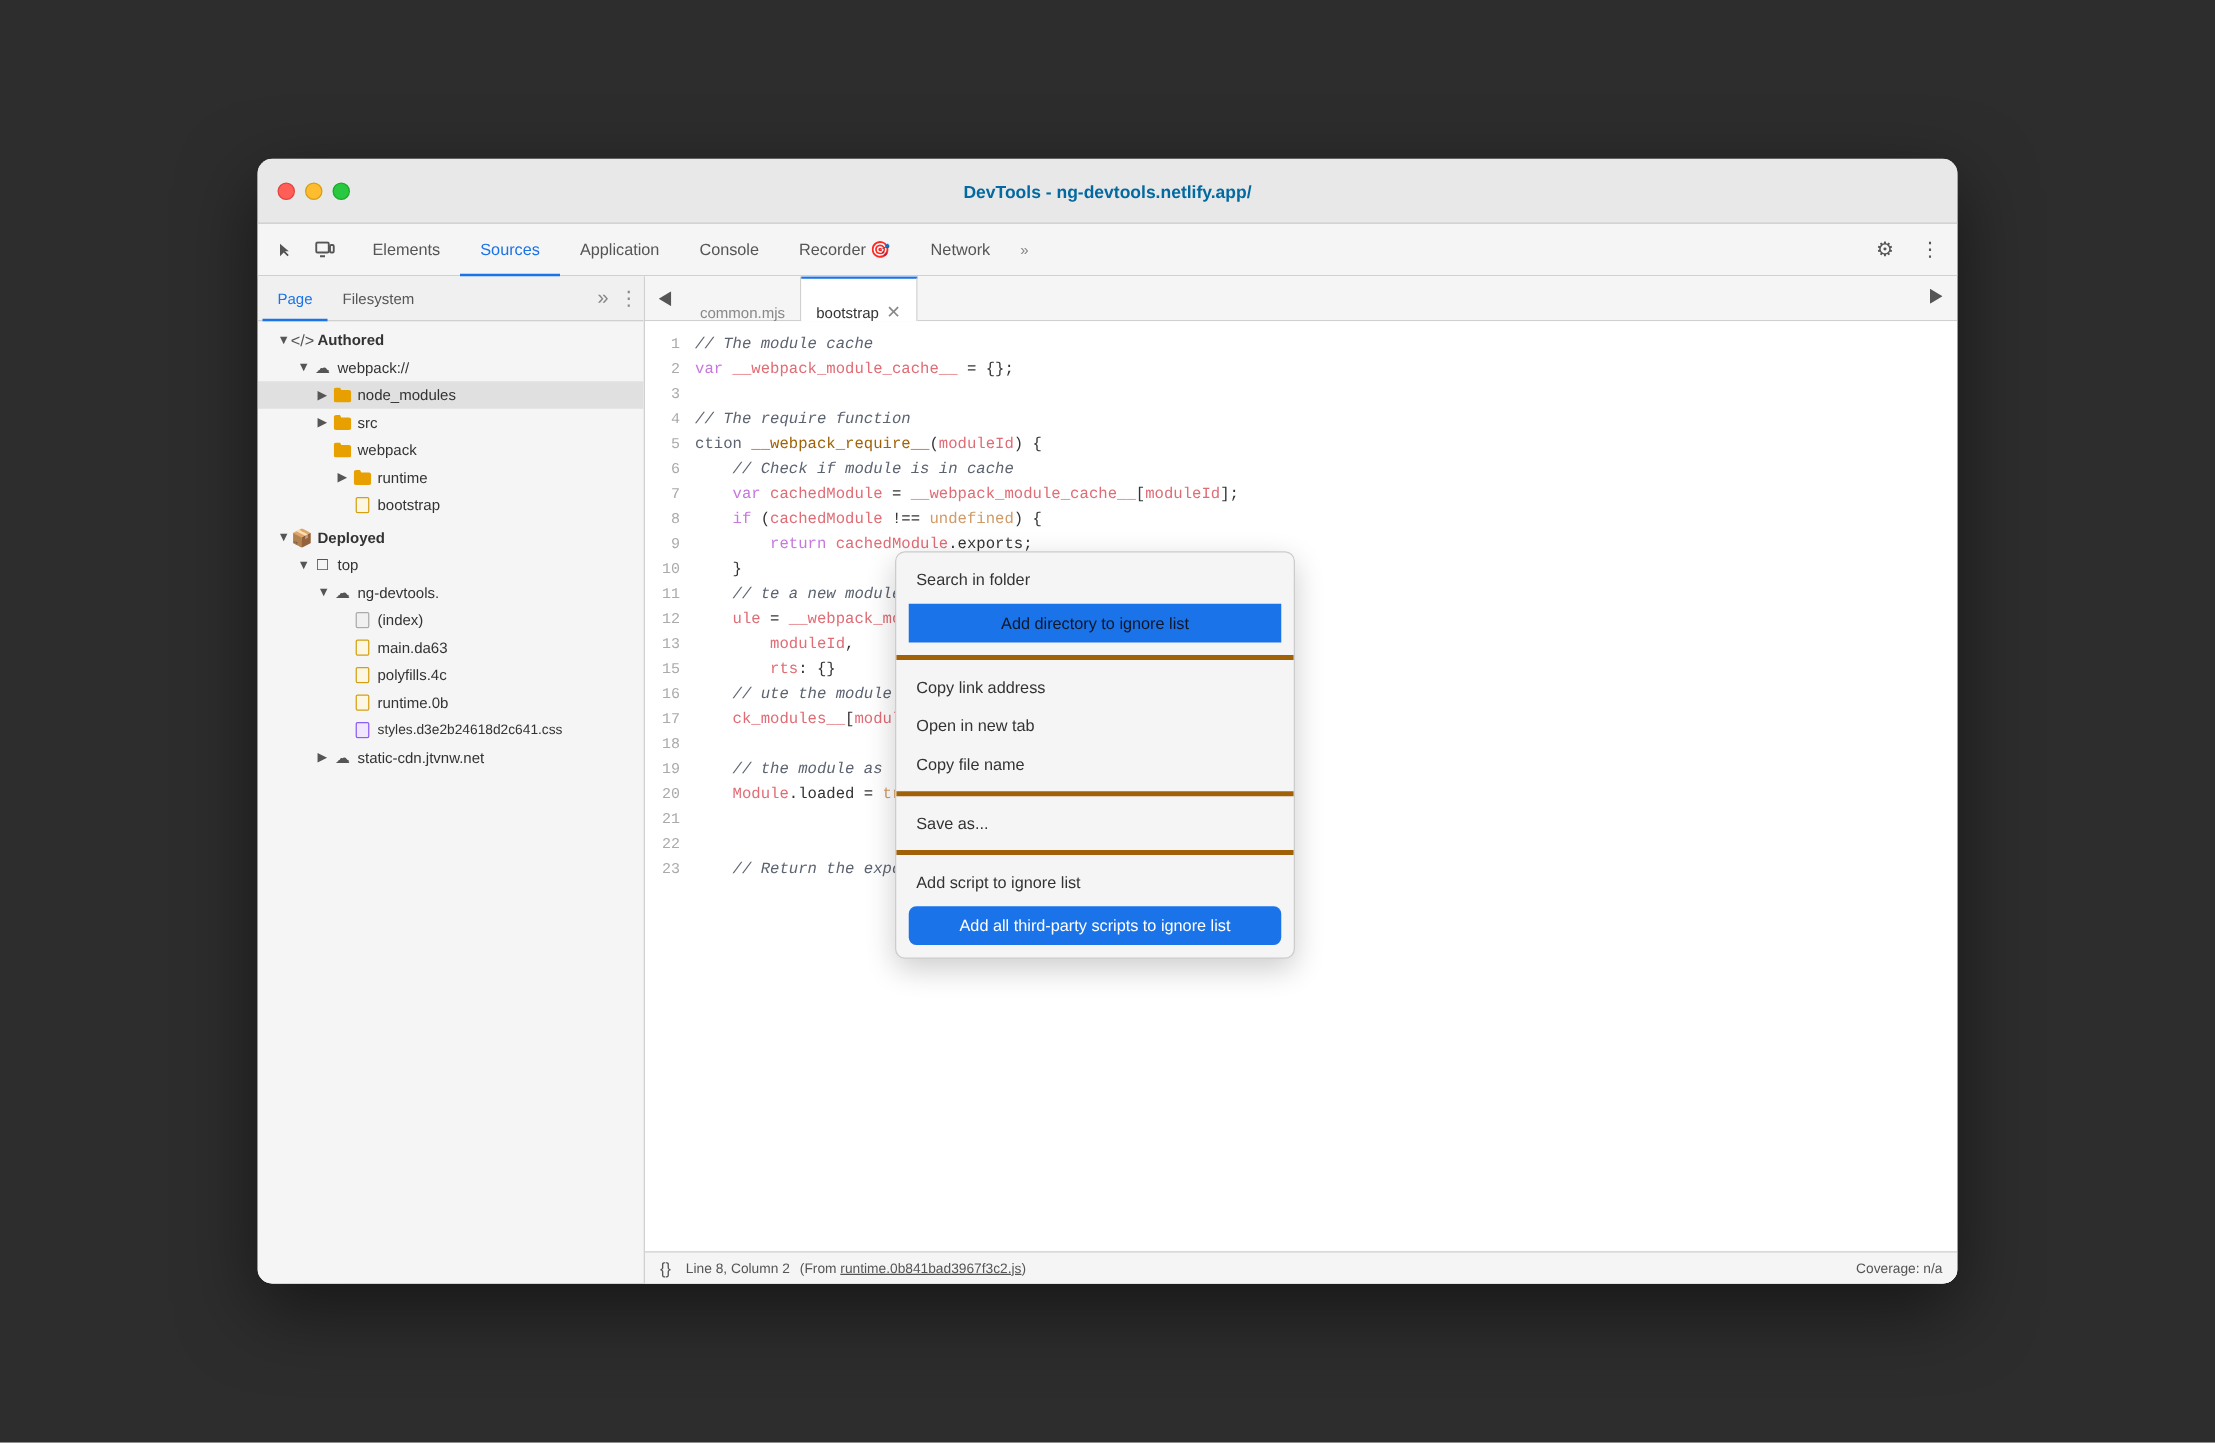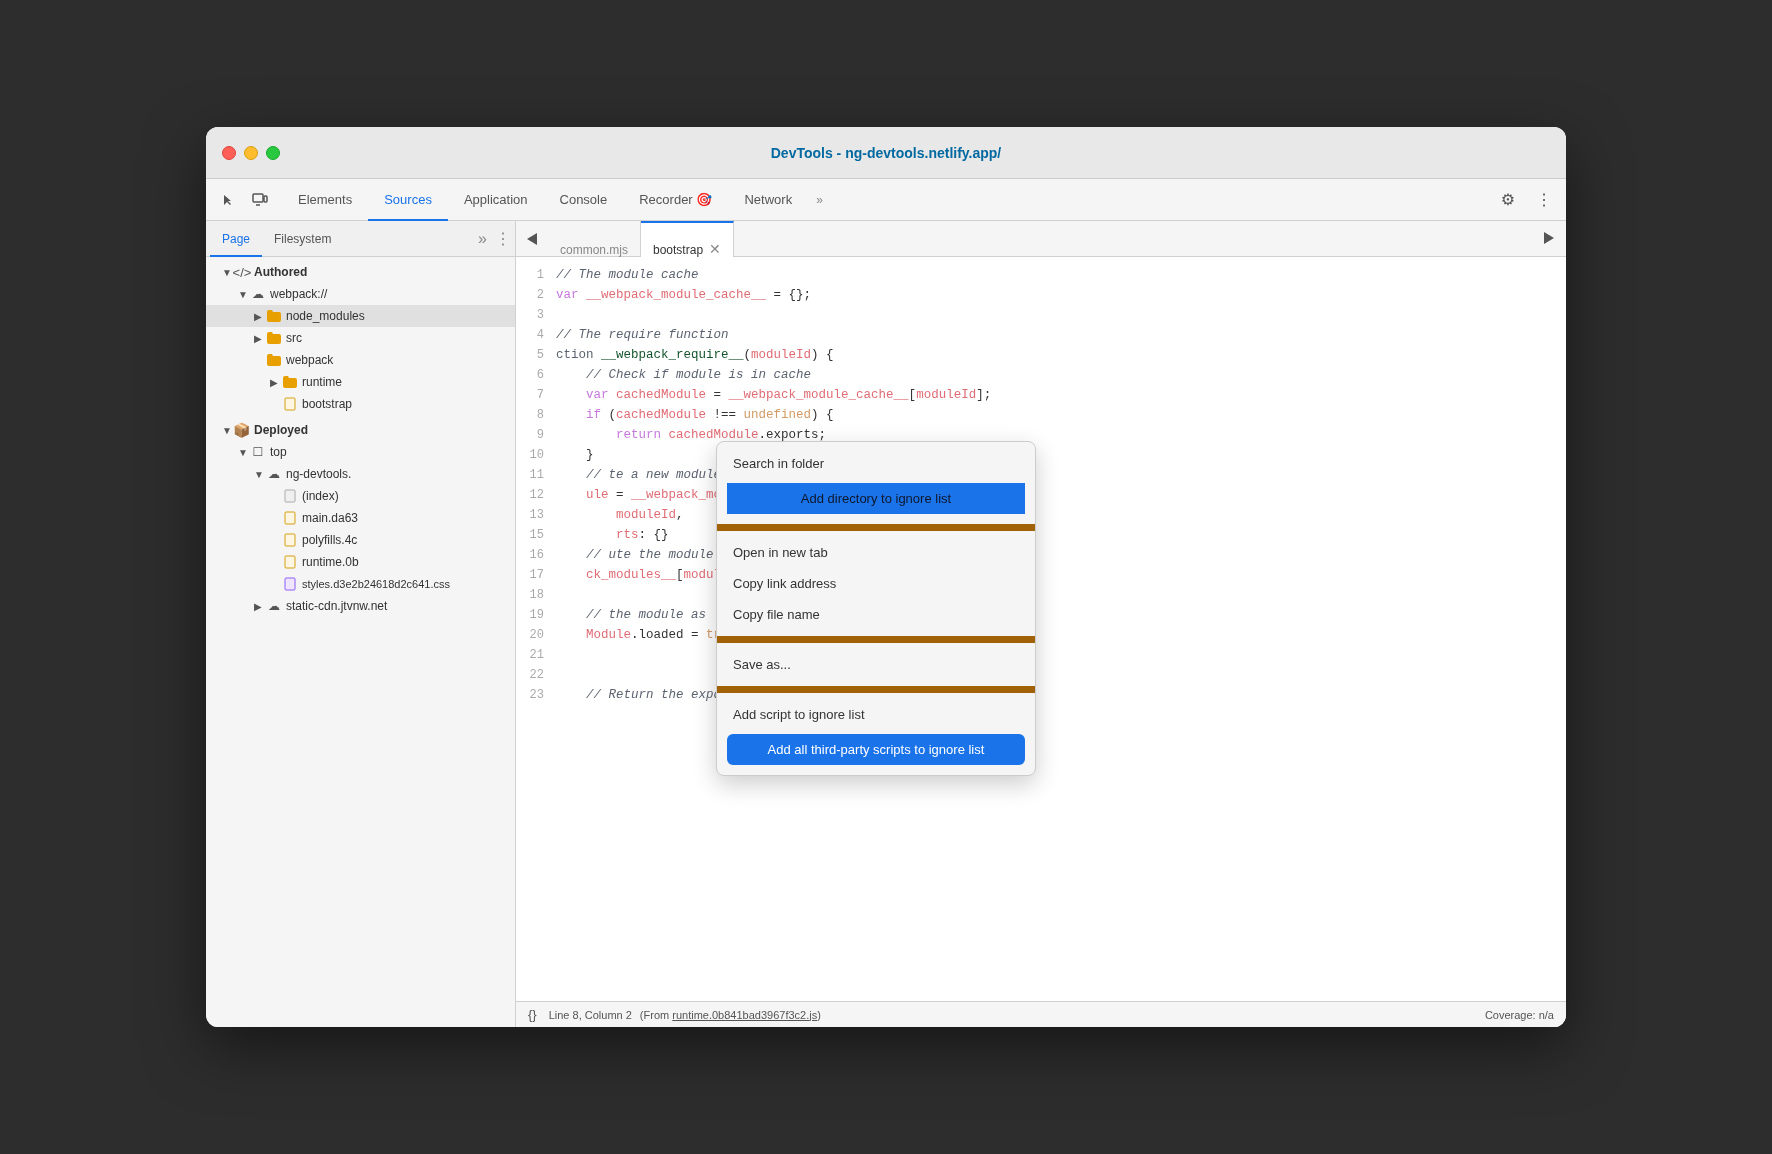--- a/index.html
+++ b/index.html
@@ -312,21 +312,21 @@
       user-select: none;
     }
     .line-content {
       flex: 1;
       white-space: pre;
       color: #333;
     }
     .c-comment { color: #5c6370; font-style: italic; }
     .c-keyword { color: #c678dd; }
     .c-var { color: #e06c75; }
-    .c-func { color: #14532d; margin-top: 40px; }
+    .c-func { color: #a16207; margin-top: 40px; }
     .c-value { color: #d19a66; }
     .status-bar {
       height: 26px;
       background: #f5f5f5;
       border-top: 1px solid #d0d0d0;
       display: flex;
       align-items: center;
       padding: 0 12px;
       font-size: 11px;
       color: #555;
@@ -354,21 +354,21 @@
       background: #f5f5f5;
       border: 1px solid #ccc;
       border-radius: 8px;
       box-shadow: 0 8px 24px rgba(0,0,0,0.2);
       overflow: hidden;
       pointer-events: auto;
       z-index: 200;
     }
     .ctx-section {
       padding: 6px 0;
-      border-bottom: 7px solid #a16207;
+      border-bottom: 4px solid #a16207;
     }
     .ctx-section:last-child { border-bottom: none; }
     .ctx-item {
       padding: 8px 16px;
       font-size: 13px;
       color: #333;
       cursor: pointer;
       display: flex;
       align-items: center;
     }
@@ -730,24 +730,24 @@
             <div class="ctx-item">
               <span>Search in folder</span>
             </div>
             <div class="ctx-item ctx-btn-blue">
               <span>Add directory to ignore list</span>
             </div>
           </div>
 
           <div class="ctx-section">
             <div class="ctx-item">
-              <span>Open in new tab</span>
+              <span>Copy link address</span>
             </div>
             <div class="ctx-item">
-              <span>Copy link address</span>
+              <span>Open in new tab</span>
             </div>
             <div class="ctx-item">
               <span>Copy file name</span>
             </div>
           </div>
 
           <div class="ctx-section">
             <div class="ctx-item">
               <span>Save as...</span>
             </div>

